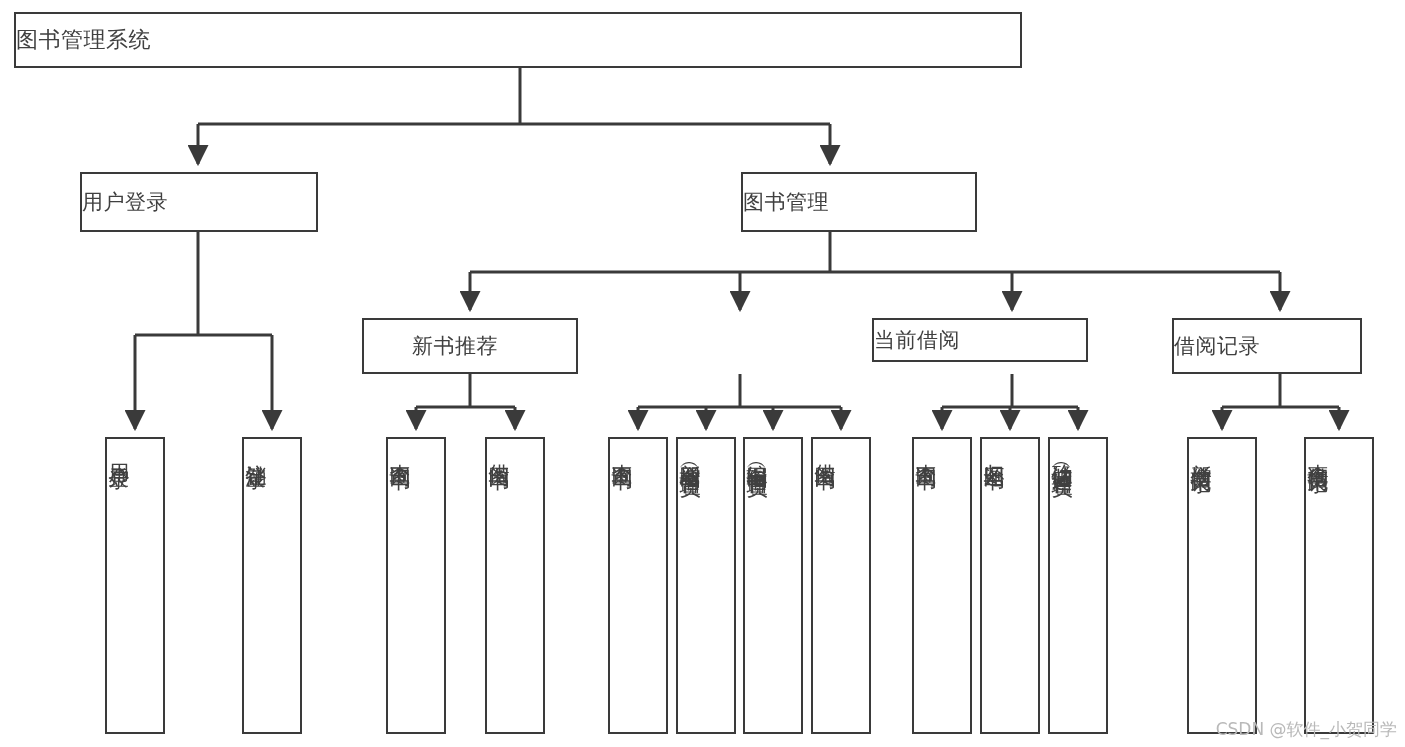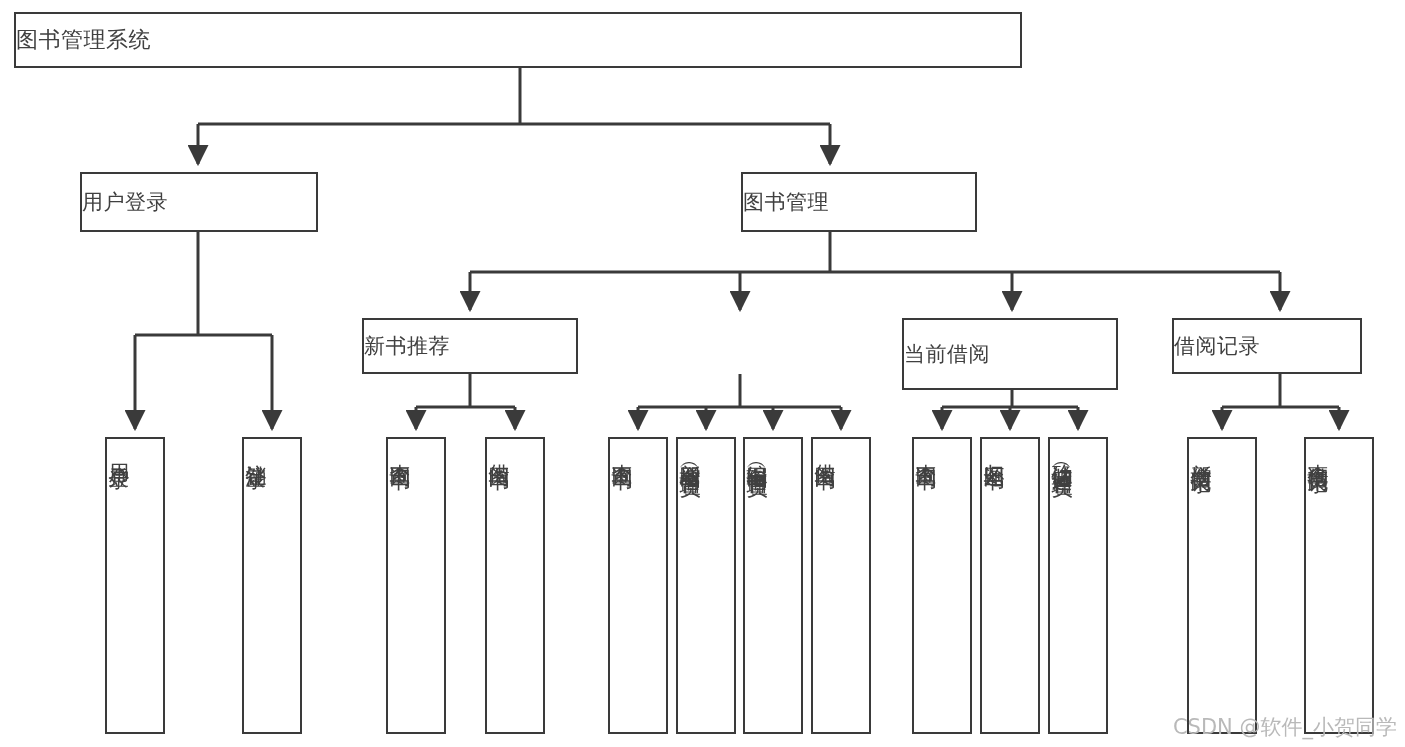--- a/index.html
+++ b/index.html
@@ -56,21 +56,21 @@
     text-orientation: upright;
     font-size: 21px;
     line-height: 1.1;
     letter-spacing: 2px;
     max-height: 100%;
   }
   .watermark {
     position: absolute;
     right: 8px;
     bottom: 6px;
-    font-size: 21px;
+    font-size: 17px;
     color: #b9b9b9;
     white-space: nowrap;
     z-index: 5;
   }
 </style>
 </head>
 <body>
 
 <div id="canvas">
 
@@ -128,24 +128,24 @@
     <span class="lbl">图书管理系统</span>
   </div>
 
   <div class="node h-node" style="left:80px; top:172px; width:238px; height:60px;">
     <span class="lbl">用户登录</span>
   </div>
   <div class="node h-node" style="left:712px; top:172px; width:236px; height:60px;margin-left:29px;">
     <span class="lbl">图书管理</span>
   </div>
 
-  <div class="node h-node" style="left:362px; top:318px; width:216px; height:56px;">
+  <div class="node h-node" style="left:362px; top:318px; width:216px; height:56px;padding-left:48px;">
     <span class="lbl">新书推荐</span>
   </div>
-  <div class="node h-node" style="left:902px; top:318px; width:216px; height:72px;">
+  <div class="node h-node" style="left:872px; top:318px; width:216px; height:44px;">
     <span class="lbl">当前借阅</span>
   </div>
   <div class="node h-node" style="left:1172px; top:318px; width:190px; height:56px;">
     <span class="lbl">借阅记录</span>
   </div>
 
   <div class="node v-node" style="left:105px; top:437px; width:60px; height:297px;">
     <span class="lbl">用户登录</span>
   </div>
   <div class="node v-node" style="left:242px; top:437px; width:60px; height:297px;">

